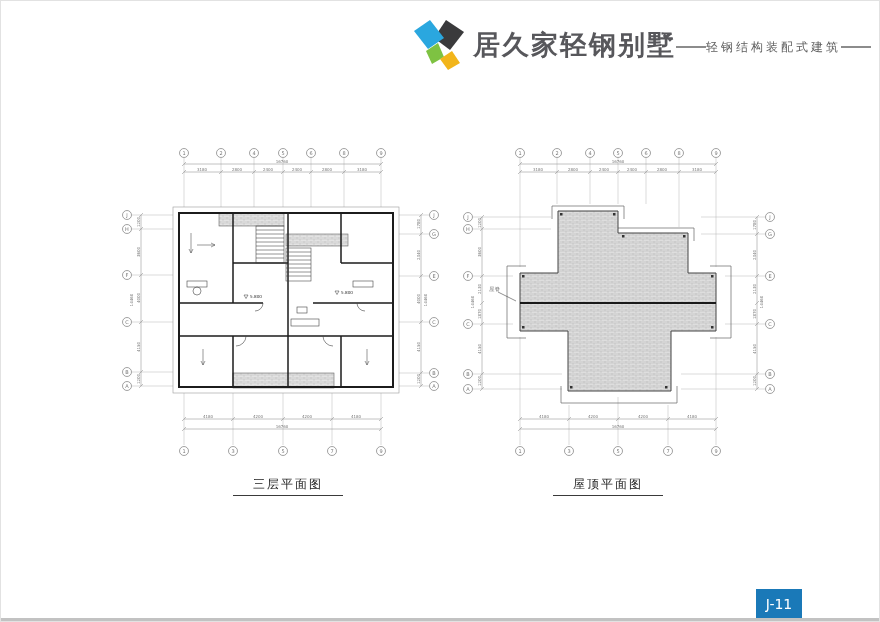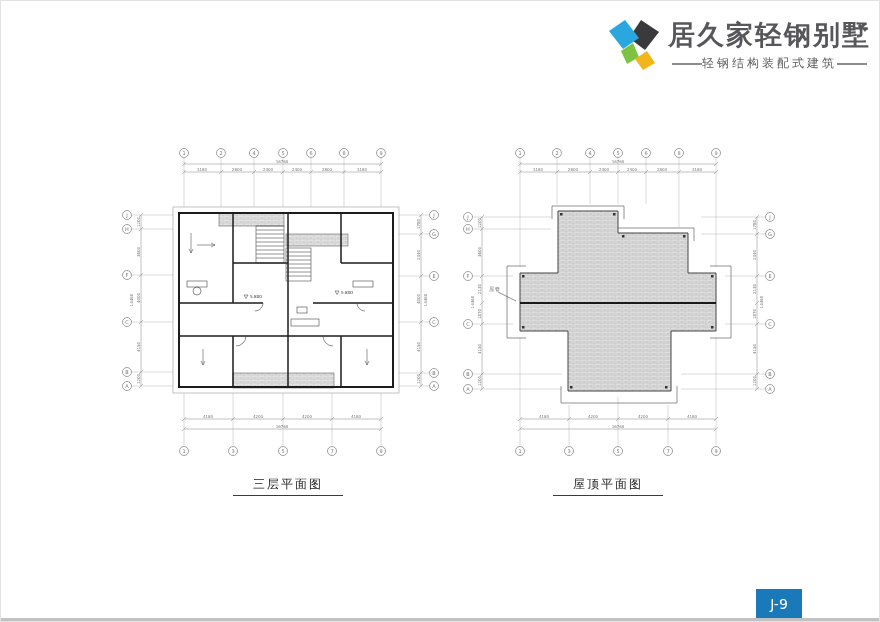--- a/index.html
+++ b/index.html
@@ -4,21 +4,21 @@
 <style>
   html,body{margin:0;padding:0;background:#fff;}
   .page{
     position:relative; width:880px; height:622px; background:#ffffff;
     border:1px solid #e2e2e2; box-sizing:border-box; overflow:hidden;
     font-family:"DejaVu Sans","Liberation Sans",sans-serif;
   }
   
   .brand{position:absolute; top:16px; right:8px; display:flex; align-items:center; gap:8px;}
   .brand-icon{width:52px; height:56px; flex:0 0 auto;}
-  .brand-text{display:flex; flex-direction:column; align-items:center;}
+  .brand-text{display:flex; flex-direction:row; align-items:center;}
   .brand-title{font-size:27px; font-weight:bold; color:#57575b; letter-spacing:2px; line-height:1.25; white-space:nowrap;}
   .brand-sub{display:flex; align-items:center; gap:0; margin-top:4px;}
   .brand-sub .dash{width:30px; height:2px; background:#8c8c8c;}
   .brand-sub .sub-label{font-size:12px; color:#5f5f5f; letter-spacing:3px; white-space:nowrap;}
   
   .plan-title{
     position:absolute; width:110px; text-align:center; font-size:12px; color:#222;
     letter-spacing:2px; padding-bottom:2px; border-bottom:1.5px solid #3a3a3a; white-space:nowrap;
   }
   #title-floor3{left:232px; top:475px;}
@@ -343,15 +343,15 @@
       <g>
         <path d="M497,291 L515,300" stroke="#444" stroke-width="0.6" fill="none"></path>
         <text x="488" y="290" font-size="5.5" fill="#333">屋脊</text>
       </g>
     </g>
   </svg>
 
   <div class="plan-title" id="title-floor3">三层平面图</div>
   <div class="plan-title" id="title-roof">屋顶平面图</div>
 
-  <div class="page-badge" style="background: rgb(26, 121, 184);">J-9</div>
+  <div class="page-badge" style="background: rgb(26, 121, 184);">J-11</div>
   <div class="bottom-rule"></div>
 </div>
 
 </body></html>

